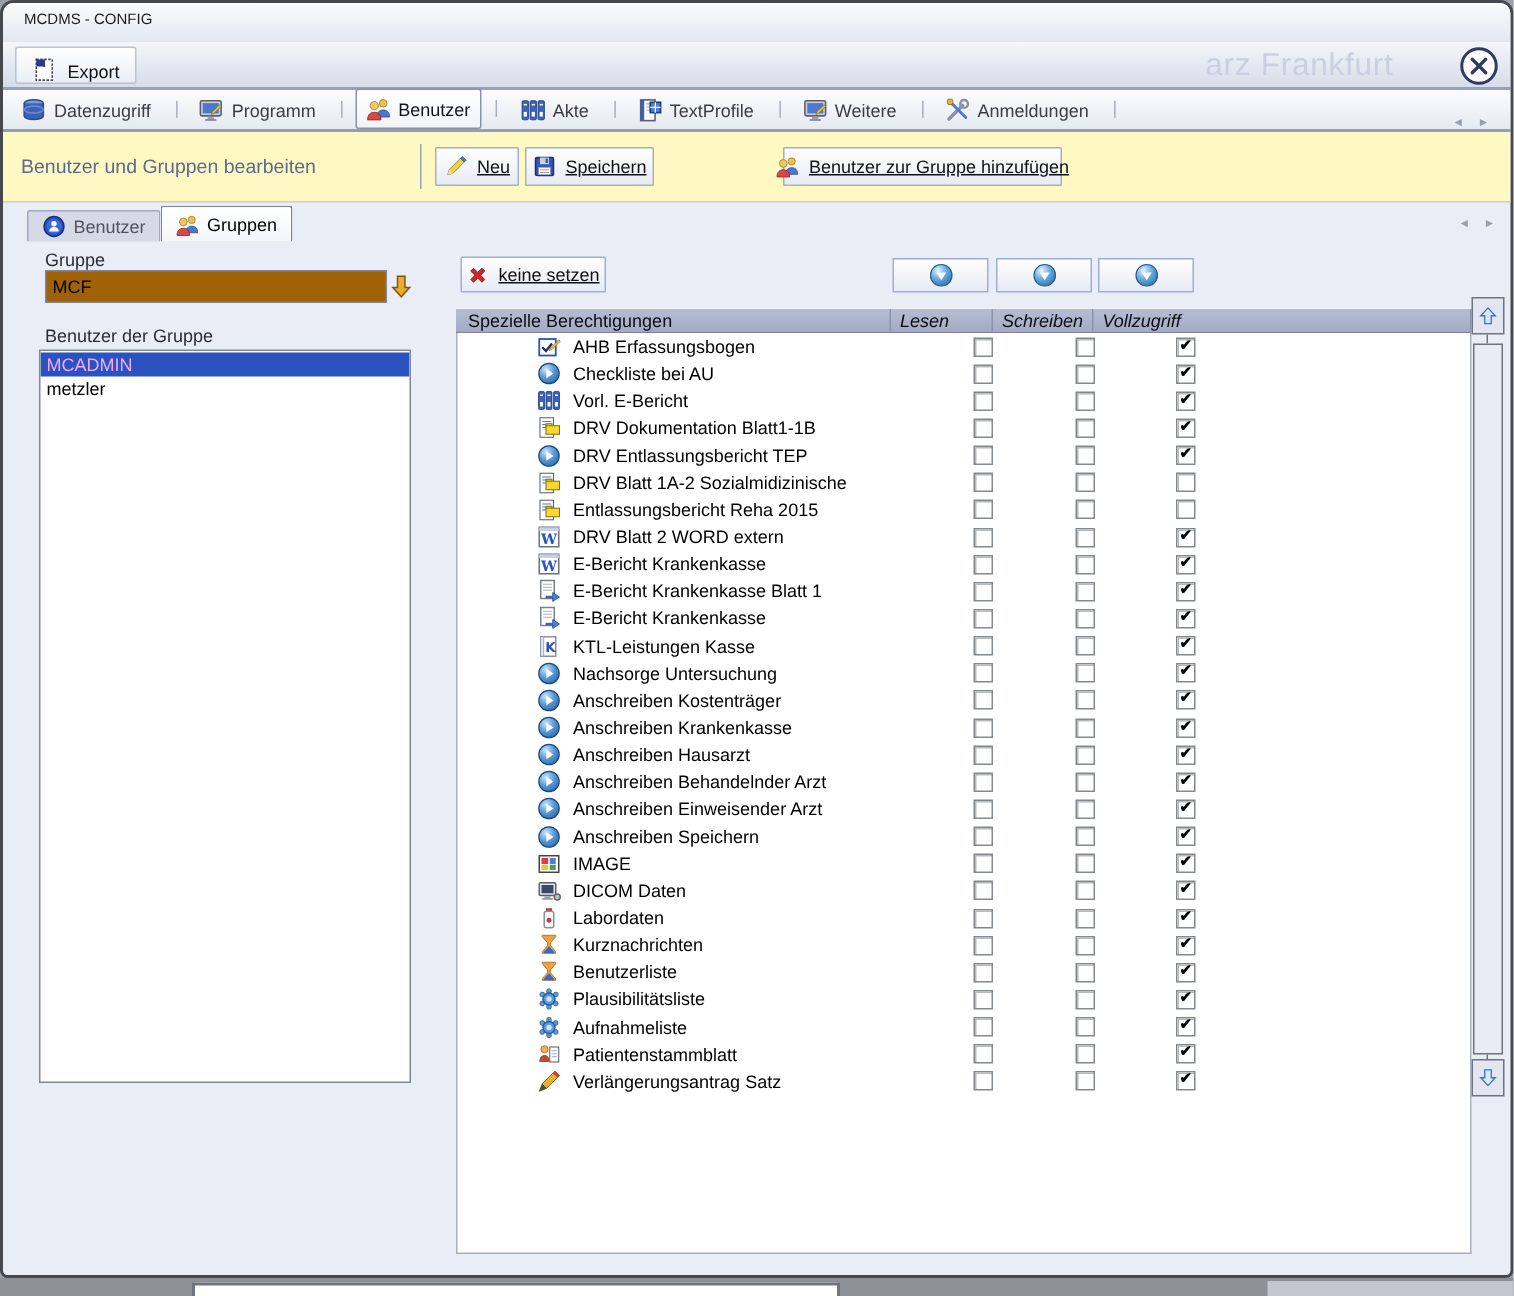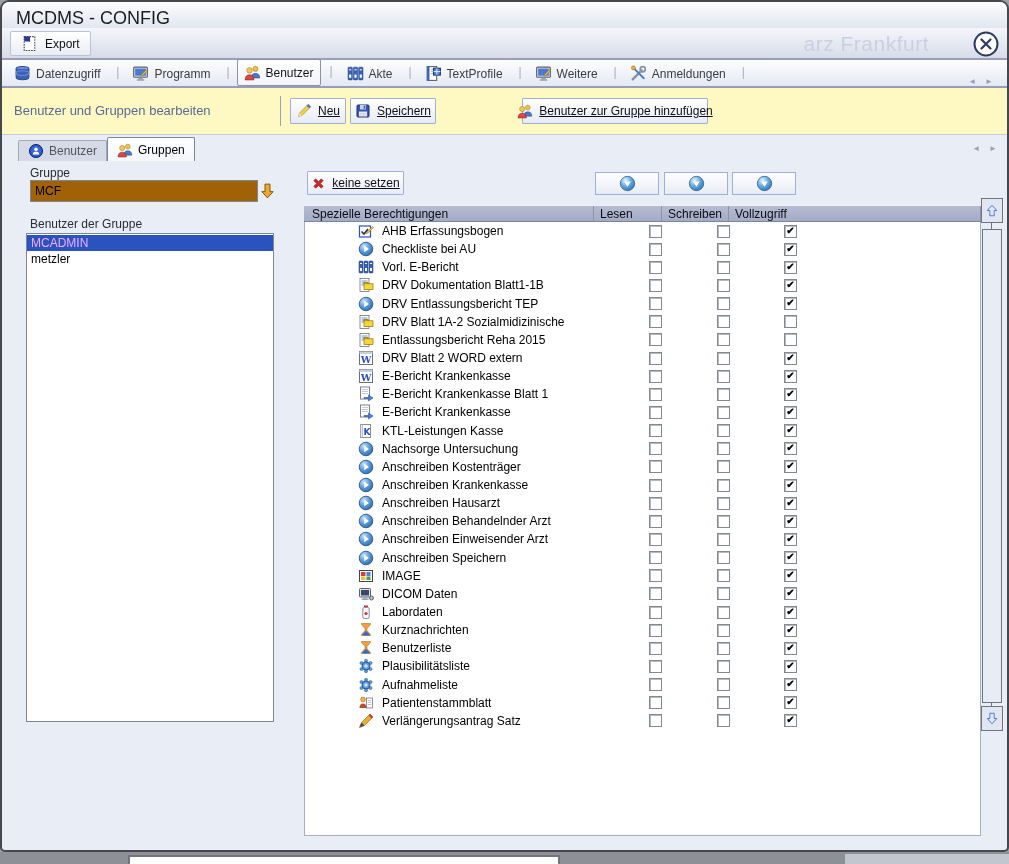--- a/index.html
+++ b/index.html
@@ -5,27 +5,27 @@
   * { box-sizing: border-box; margin: 0; padding: 0; }
   html,body { width:1009px; height:864px; }
   body { font-family:"Liberation Sans", sans-serif; background:#9b9fa8; overflow:hidden; position:relative; }
 
   .window { position:absolute; left:0; top:0; width:1009px; height:852px;
             background:#e9edf6; border:2px solid #46484e; border-radius:9px 9px 5px 5px; overflow:hidden; }
 
   
   .titlebar { position:absolute; left:0; top:0; right:0; height:26px;
               background:linear-gradient(#fbfcfe,#e2e6f0); }
-  .titlebar .title { position:absolute; left:14px; top:6px; font-size:18px; color:#1c1c1c; }
+  .titlebar .title { position:absolute; left:14px; top:6px; font-size:10px; color:#1c1c1c; }
 
   
   .toolbar { position:absolute; left:0; top:26px; right:0; height:32px;
              background:linear-gradient(#f4f6fa,#d7dce9); border-bottom:2px solid #99a1b8; }
   .export-btn { position:absolute; left:8px; top:3px; height:25px; padding:0 10px;
-                display:flex; align-items:center; gap:7px; font-size:12px; color:#101018;
+                display:flex; align-items:flex-end; gap:7px; font-size:12px; color:#101018;
                 background:linear-gradient(#ffffff,#e9edf5); border:1px solid #b9c2d6; border-radius:2px; }
   .watermark { position:absolute; right:78px; top:4px; font-size:21px; color:#c8d0e2; letter-spacing:.5px; }
   .close-btn { position:absolute; right:6px; top:1px; width:30px; height:30px; cursor:default; }
 
   
   .ic { display:inline-flex; align-items:center; justify-content:center; }
   .ic svg { width:100%; height:100%; }
   .ic16 { width:16px; height:16px; flex:none; }
   .ic17 { width:17px; height:17px; flex:none; }
   .ic15 { width:15px; height:15px; flex:none; }
@@ -84,21 +84,21 @@
                 display:flex; align-items:center; justify-content:center; }
   .sphere-1 { left:593px; } .sphere-2 { left:662px; } .sphere-3 { left:730px; }
 
   
   .tbl-header { position:absolute; left:302px; top:44px; width:677px; height:17px;
                 display:grid; grid-template-columns:290px 68px 67px 1fr;
                 background:linear-gradient(#b6bdd2,#a3abc6);
                 border-top:1px solid #eef0f6; border-bottom:1px solid #7d849c; }
   .tbl-header .hcell { font-size:12px; color:#0c0c14; padding:1px 0 0 8px;
                        border-right:1px solid #8c93ab; overflow:hidden; white-space:nowrap; }
-  .tbl-header .hcell.cb { padding-left:6px; }
+  .tbl-header .hcell.cb { padding-left:6px;font-style:italic; }
   .tbl-body { position:absolute; left:302px; top:61px; width:677px; height:614px;
               background:#fff; border:1px solid #a9aebc; border-top:none; overflow:hidden;padding-left:48px; }
   .perm-row { display:grid; grid-template-columns:289px 68px 67px 1fr; height:18.15px; align-items:center; }
   .perm-name { display:flex; align-items:center; gap:8px; padding-left:5px; font-size:12px;
                color:#000; white-space:nowrap; overflow:hidden; }
   .cb-cell { padding-left:7px; }
   .checkbox { width:13px; height:13px; background:#fff; border:1px solid #848890;
               box-shadow:inset 1px 1px 0 rgba(110,115,125,.5), inset -1px -1px 0 #fff;
               display:flex; align-items:center; justify-content:center; }
   .checkbox.checked::after { content:"✔"; font-size:10px; line-height:10px; color:#000; font-weight:700; margin-top:-1px; }

